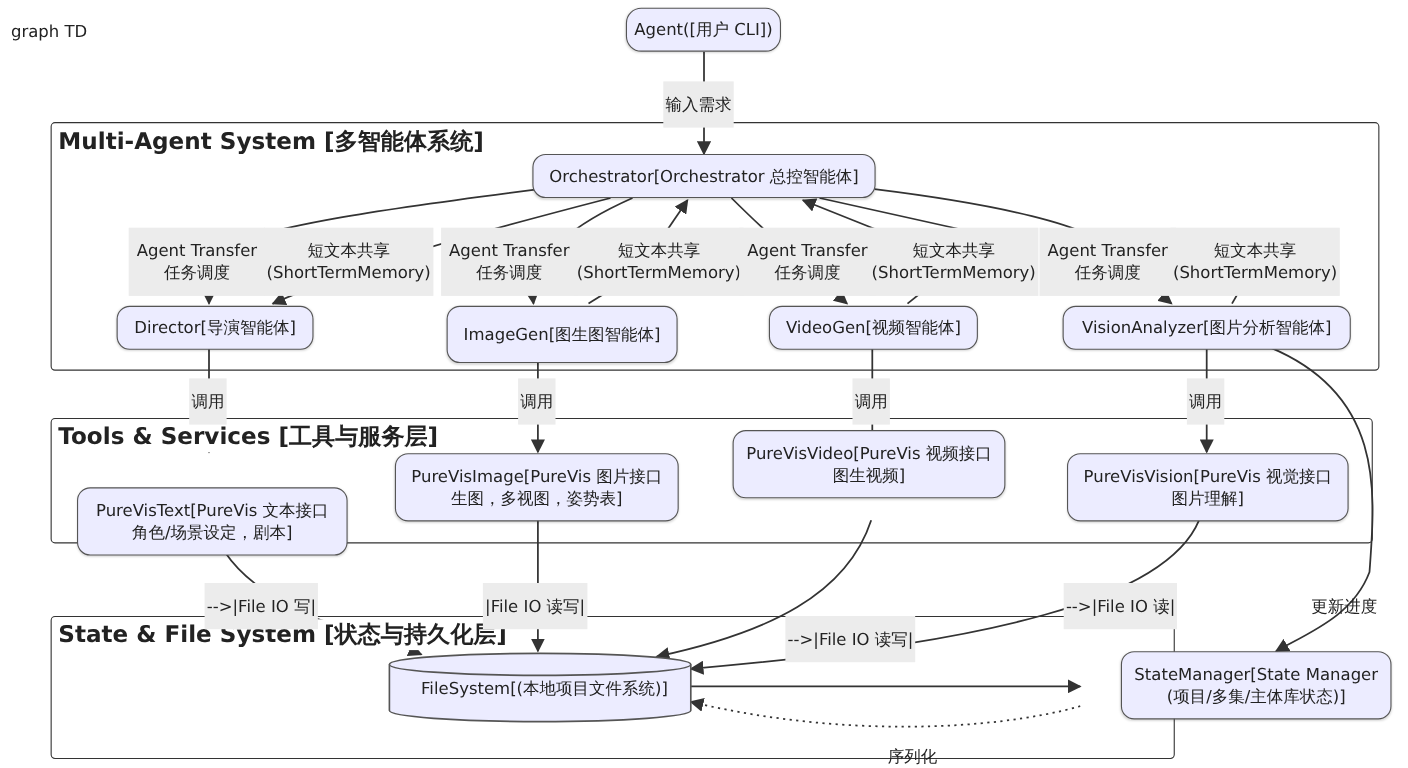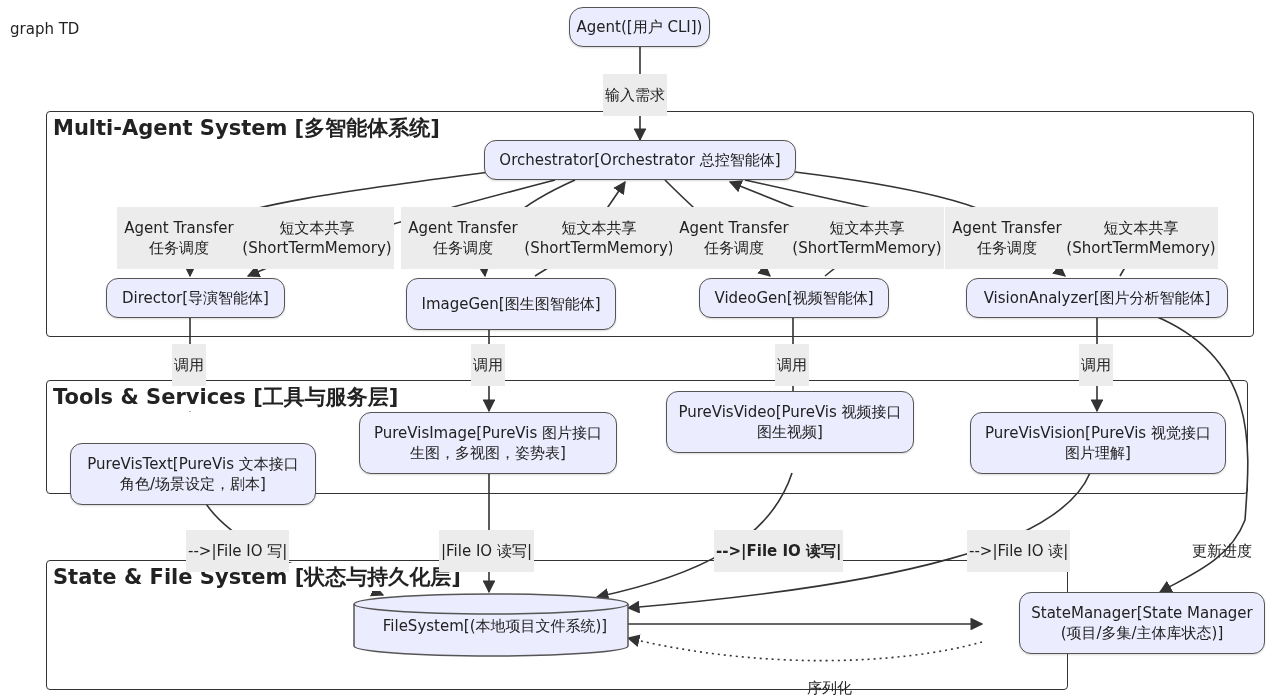--- a/index.html
+++ b/index.html
@@ -123,16 +123,16 @@
 <div class="edge-label" style="left:1064px;top:207px;width:150px;">短文本共享
 (ShortTermMemory)</div>
 
 <div class="edge-label" style="left:172px;top:344px;">调用</div>
 <div class="edge-label" style="left:471px;top:344px;">调用</div>
 <div class="edge-label" style="left:775px;top:344px;">调用</div>
 <div class="edge-label" style="left:1079px;top:344px;">调用</div>
 
 <div class="edge-label" style="left:186px;top:530px;">--&gt;|File IO 写|</div>
 <div class="edge-label" style="left:439px;top:530px;">|File IO 读写|</div>
-<div class="edge-label" style="left:714px;top:530px;font-weight:bold;">--&gt;|File IO 读写|</div>
+<div class="edge-label" style="left:714px;top:560px;">--&gt;|File IO 读写|</div>
 <div class="edge-label" style="left:967px;top:530px;">--&gt;|File IO 读|</div>
 <div class="edge-label plain" style="left:1190px;top:530px;">更新进度</div>
 <div class="edge-label plain" style="left:805px;top:667px;">序列化</div>
 
 </body></html>

